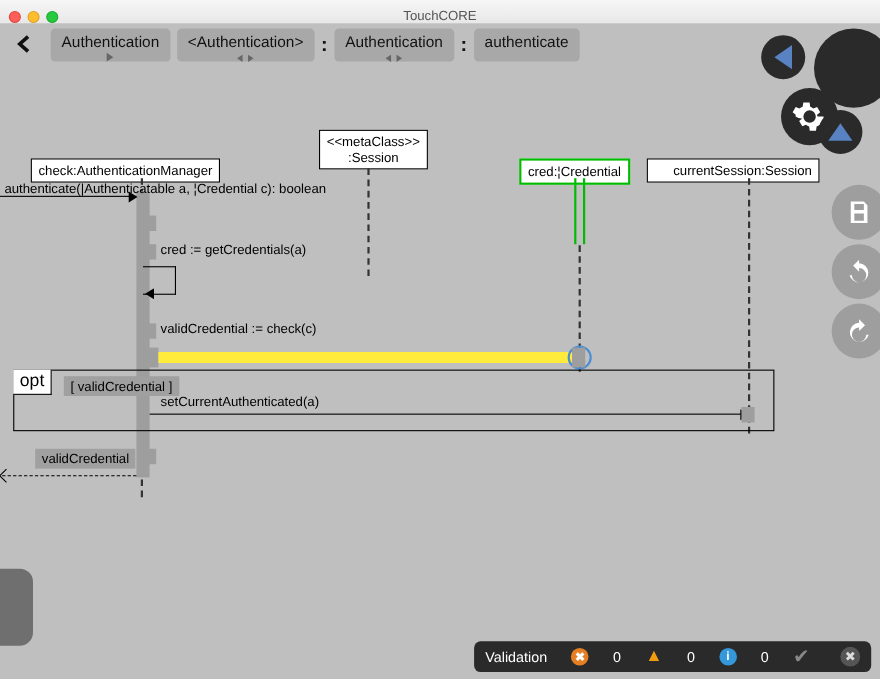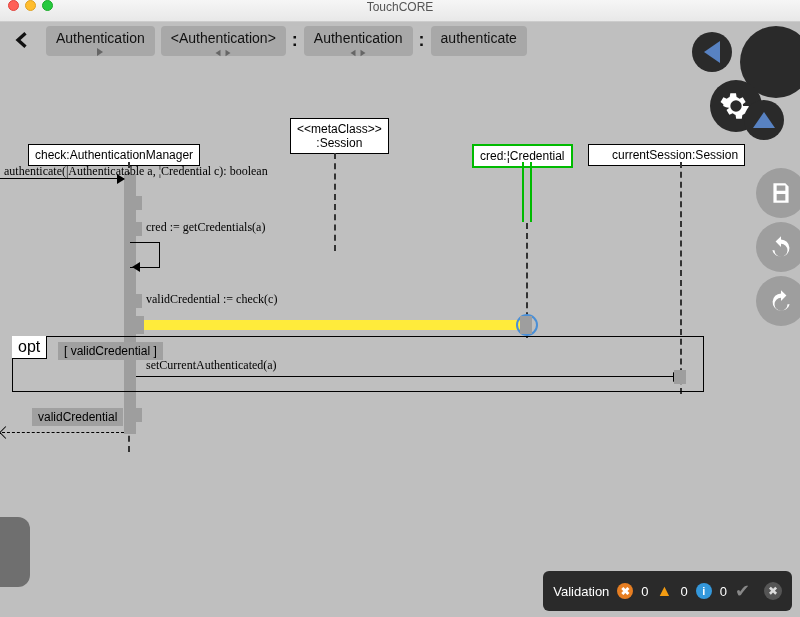--- a/index.html
+++ b/index.html
@@ -1,20 +1,20 @@
 <!DOCTYPE html>
 <html><head>
 <meta charset="utf-8">
 <style>
   * { box-sizing: border-box; margin: 0; padding: 0; }
   html, body { width: 800px; height: 617px; overflow: hidden; font-family: Arial, sans-serif; }
   body { background: #bfbfbf; position: relative; }
 
   
-  .titlebar { height: 22px; background: linear-gradient(#f6f6f6, #e8e8e8); border-bottom: 1px solid #ccc; display: flex; align-items: flex-start; padding: 0 8px; position: relative; }
+  .titlebar { height: 22px; background: linear-gradient(#f6f6f6, #e8e8e8); border-bottom: 1px solid #ccc; display: flex; align-items: flex-end; padding: 0 8px; position: relative; }
   .traffic { display: flex; gap: 6px; }
   .traffic .dot { width: 11px; height: 11px; border-radius: 50%; }
   .dot.red { background:#ff5f56; border:1px solid #e0443e;}
   .dot.yellow { background:#ffbd2e; border:1px solid #dea123;}
   .dot.green { background:#27c93f; border:1px solid #1aab29;}
   .title { position:absolute; left:0; right:0; text-align:center; font-size:12px; color:#555; }
 
   
   .toolbar { height: 36px; background:#bfbfbf; display:flex; align-items:flex-start; padding:4px 0 0 6px; gap:6px; position:relative; }
   .back-btn { width:34px; height:28px; background:#bfbfbf; display:flex; align-items:center; justify-content:center; }
@@ -56,38 +56,38 @@
   .ll3b { left:530px; top:104px; height:60px; border-left:2px solid #0b0; }
   .ll3c { left:526px; top:165px; height:115px; border-left:2px dashed #333; }
   .ll4 { left:680px; top:104px; height:232px; }
 
   
   .act { position:absolute; background:#9e9e9e; width:12px; }
   .act1 { left:124px; top:116px; height:260px; }
   .act-sm { position:absolute; background:#9e9e9e; width:12px; height:14px; }
 
   
-  .msg { position:absolute; font-size:12px; color:#000; white-space:nowrap;font-family:Liberation Serif, serif; }
+  .msg { position:absolute; font-size:12px; color:#000; white-space:nowrap; }
   .arrow-line { position:absolute; height:0; border-top:1px solid #000; }
   .arrow-line::after { content:''; position:absolute; right:-1px; top:-5px; border-left:8px solid #000; border-top:5px solid transparent; border-bottom:5px solid transparent; }
 
   .yellow-bar { position:absolute; height:10px; background:#ffeb3b; }
   .blue-ring { position:absolute; width:22px; height:22px; border:2px solid #4a8fd6; border-radius:50%; background:transparent; }
 
   
   .opt-box { position:absolute; border:1px solid #000; background:transparent; }
   .opt-label { position:absolute; background:#fff; border:1px solid #000; border-top:none; border-left:none; font-size:16px; padding:2px 6px; }
   .guard { position:absolute; font-size:12px; background:#a0a0a0; padding:2px 6px; }
 
   
   .return-arrow { position:absolute; border-top:1px dashed #000; }
   .return-arrow::before { content:''; position:absolute; left:-1px; top:-5px; width:8px; height:8px; border-top:1px solid #000; border-left:1px solid #000; transform:rotate(-45deg); }
 
   
-  .statusbar { position:absolute; bottom:6px; right:8px; height:40px; background:#2a2a2a; border-radius:6px; display:flex; align-items:center; padding:0 10px; gap:8px; font-size:13px; color:#fff;margin-left:31px; }
+  .statusbar { position:absolute; bottom:6px; right:8px; height:28px; background:#2a2a2a; border-radius:6px; display:flex; align-items:center; padding:0 10px; gap:22px; font-size:13px; color:#fff;margin-left:31px; }
   .status-ico { width:16px; height:16px; border-radius:50%; display:flex; align-items:center; justify-content:center; font-size:11px; font-weight:bold; }
   .ico-err { background:#e67e22; color:#fff; }
   .ico-warn { color:#f39c12; font-size:16px; }
   .ico-info { background:#3498db; color:#fff; }
   .ico-check { color:#888; font-size:18px; }
   .ico-close { width:18px; height:18px; border-radius:50%; background:#555; color:#ddd; display:flex; align-items:center; justify-content:center; font-size:12px; margin-left:6px; }
 
   
   .edge-tab { position:absolute; left:0; bottom:30px; width:30px; height:70px; background:#6f6f6f; border-top-right-radius:12px; border-bottom-right-radius:12px; }
 </style>

